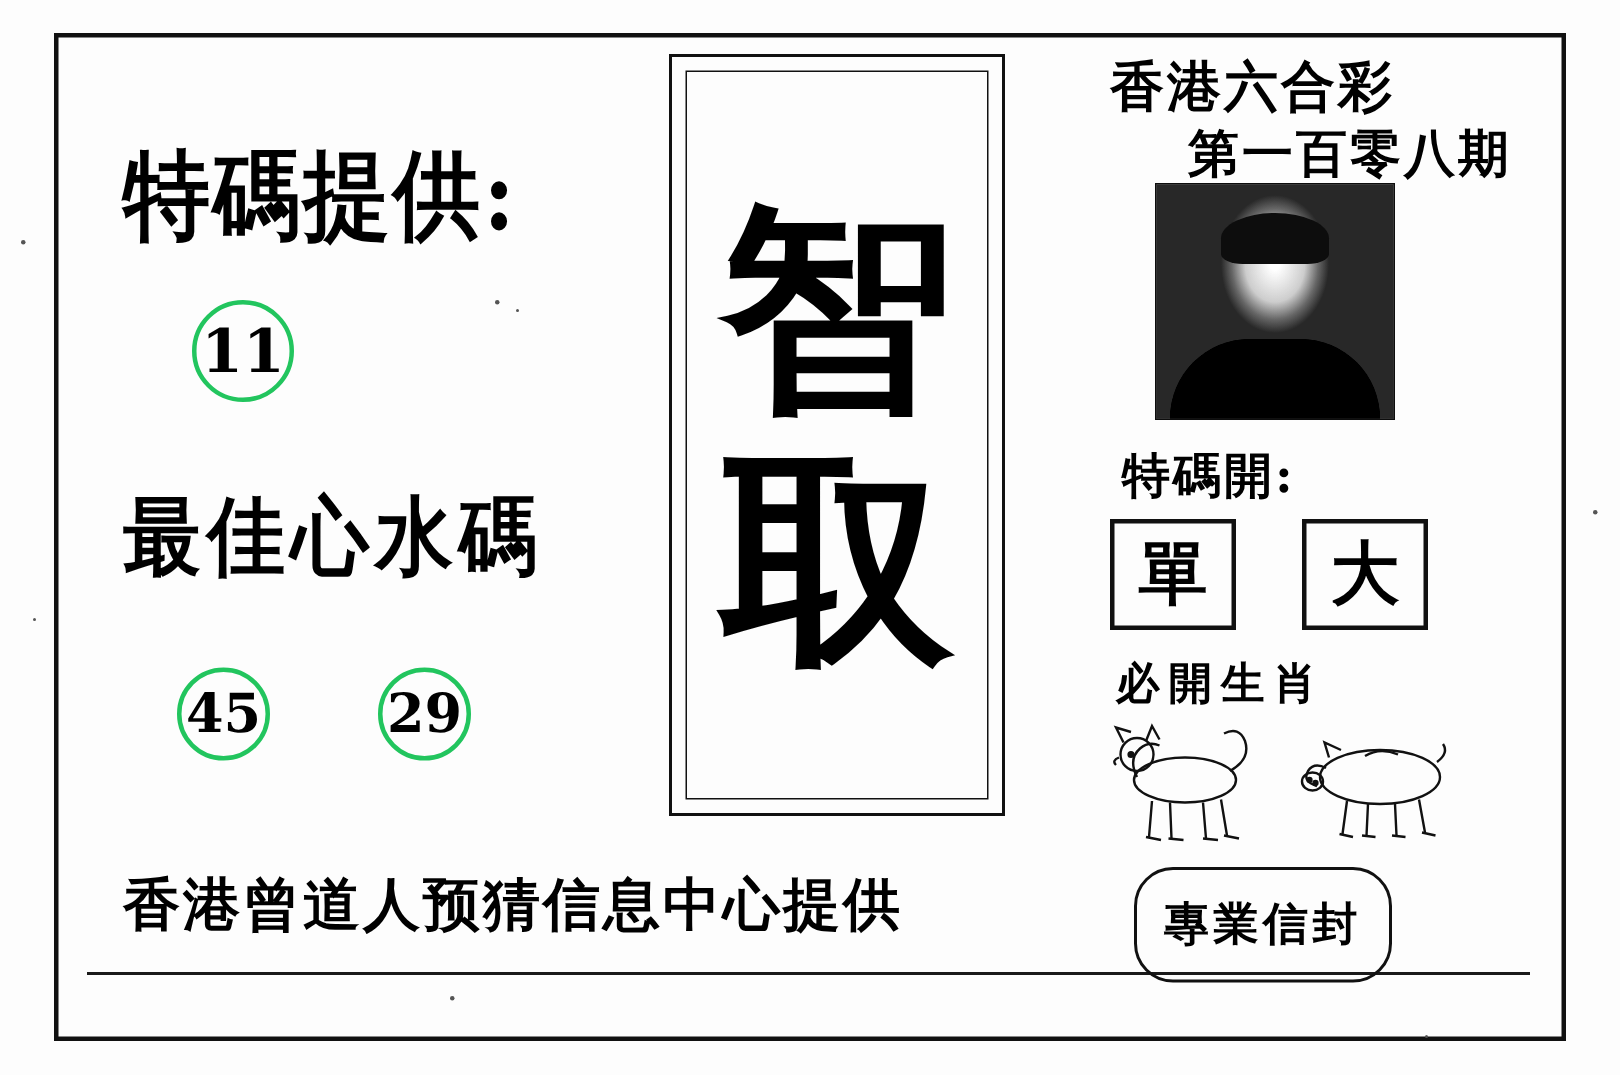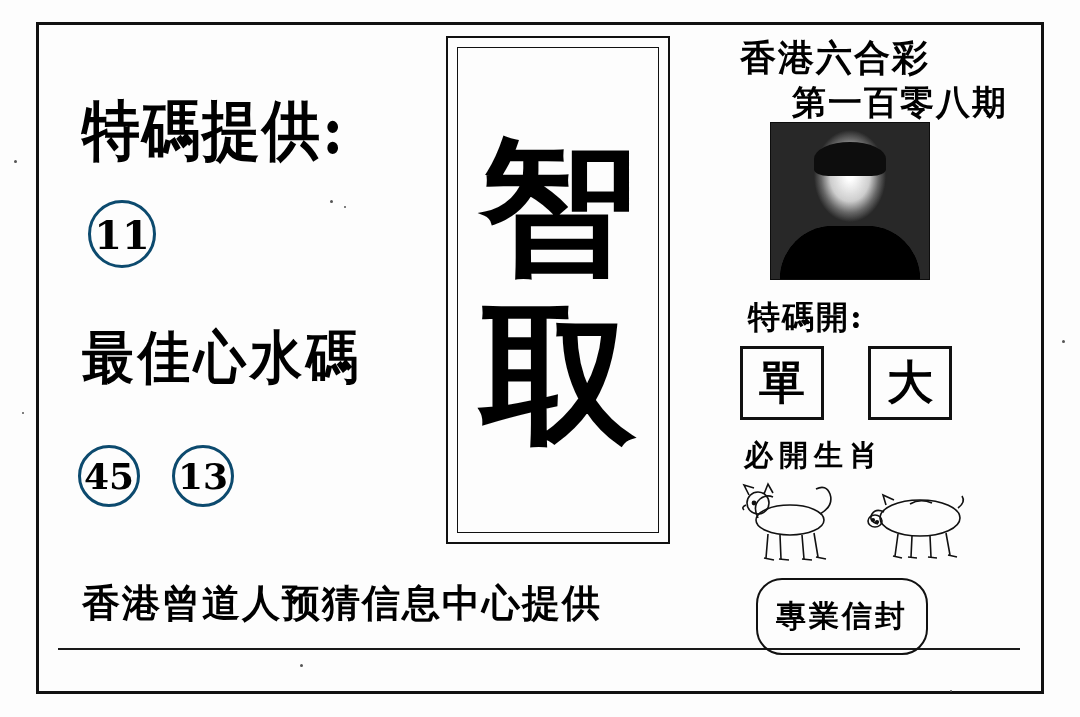--- a/index.html
+++ b/index.html
@@ -62,29 +62,30 @@
   .ball-row-top {
     position: absolute;
     left: 28px;
     top: 150px;
     display: flex;
     gap: 36px;
   }
   .ball {
     width: 68px;
     height: 68px;
-    border: 3px solid #0c4a6e;
+    border: 3px solid #22c55e;
     border-radius: 50%;
     display: flex;
     align-items: center;
     justify-content: center;
     font-family: "DejaVu Serif", serif;
     font-size: 40px;
     font-weight: bold;
     box-sizing: border-box;
+    margin-left: 40px;
   }
   .ball.small {
     width: 62px;
     height: 62px;
     font-size: 36px;
   }
   .subtitle-xinshui {
     position: absolute;
     left: 22px;
     top: 270px;
@@ -289,21 +290,21 @@
     <div class="title-te-ma">特碼提供:</div>
 
     <div class="ball-row-top">
       <div class="ball">11</div>
     </div>
 
     <div class="subtitle-xinshui">最佳心水碼</div>
 
     <div class="ball-row-bottom">
       <div class="ball small">45</div>
-      <div class="ball small">13</div>
+      <div class="ball small">29</div>
     </div>
   </div>
 
   <div class="center-panel">
     <div class="inner">
       <div class="big-char">智</div>
       <div class="big-char second">取</div>
     </div>
   </div>
 

